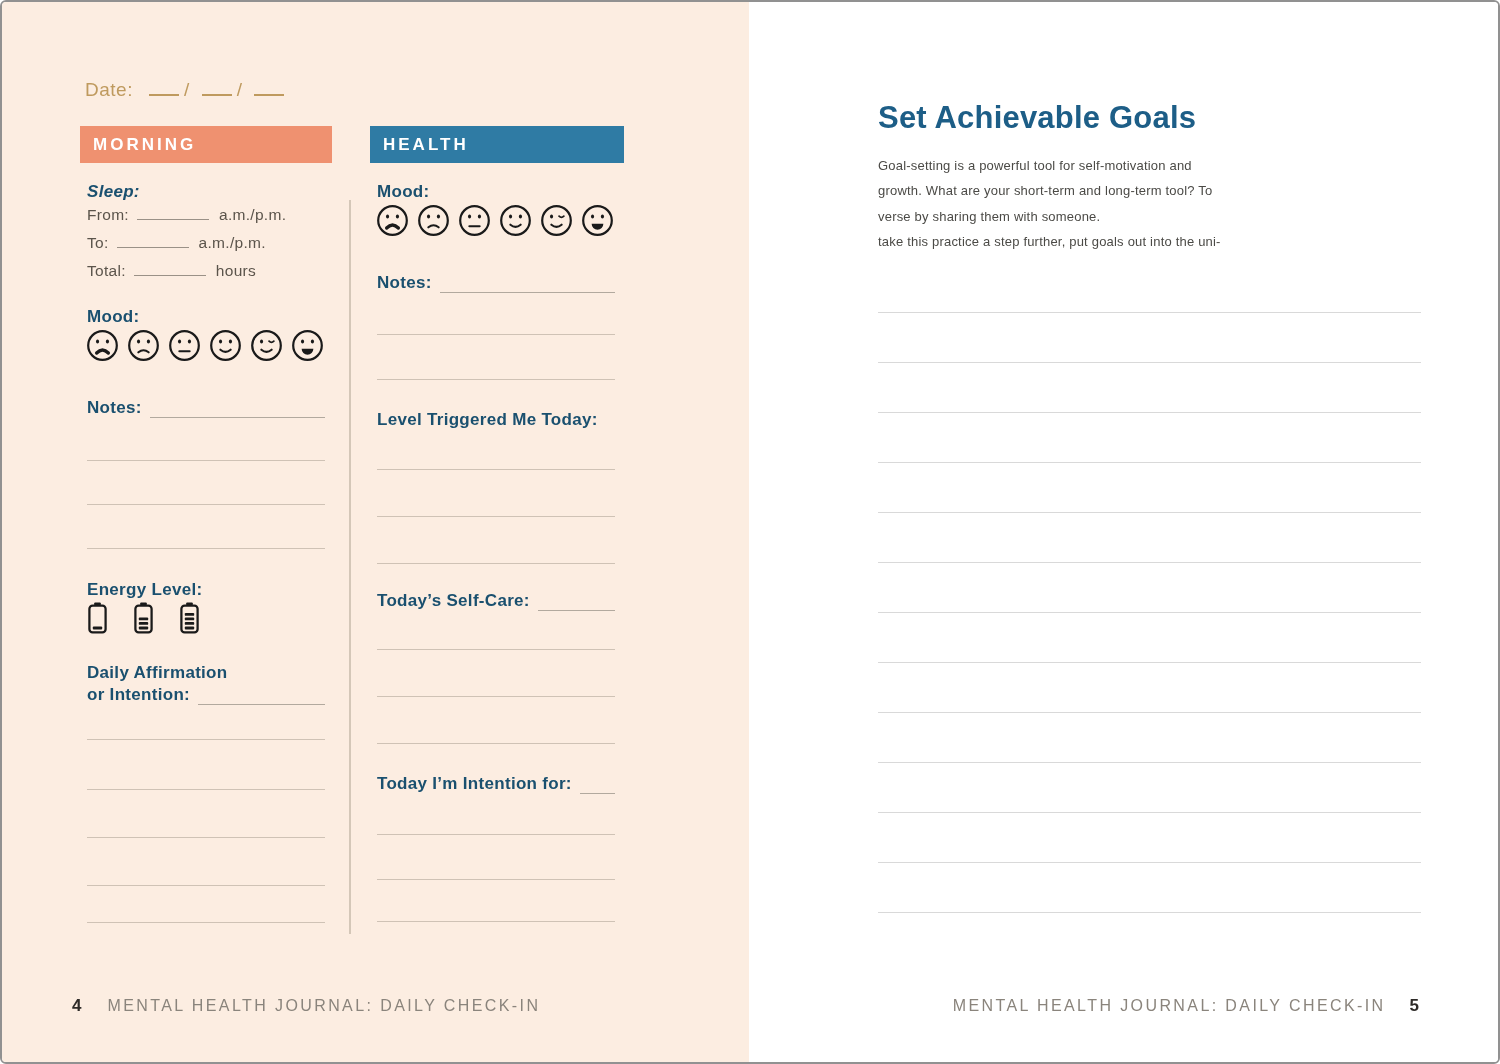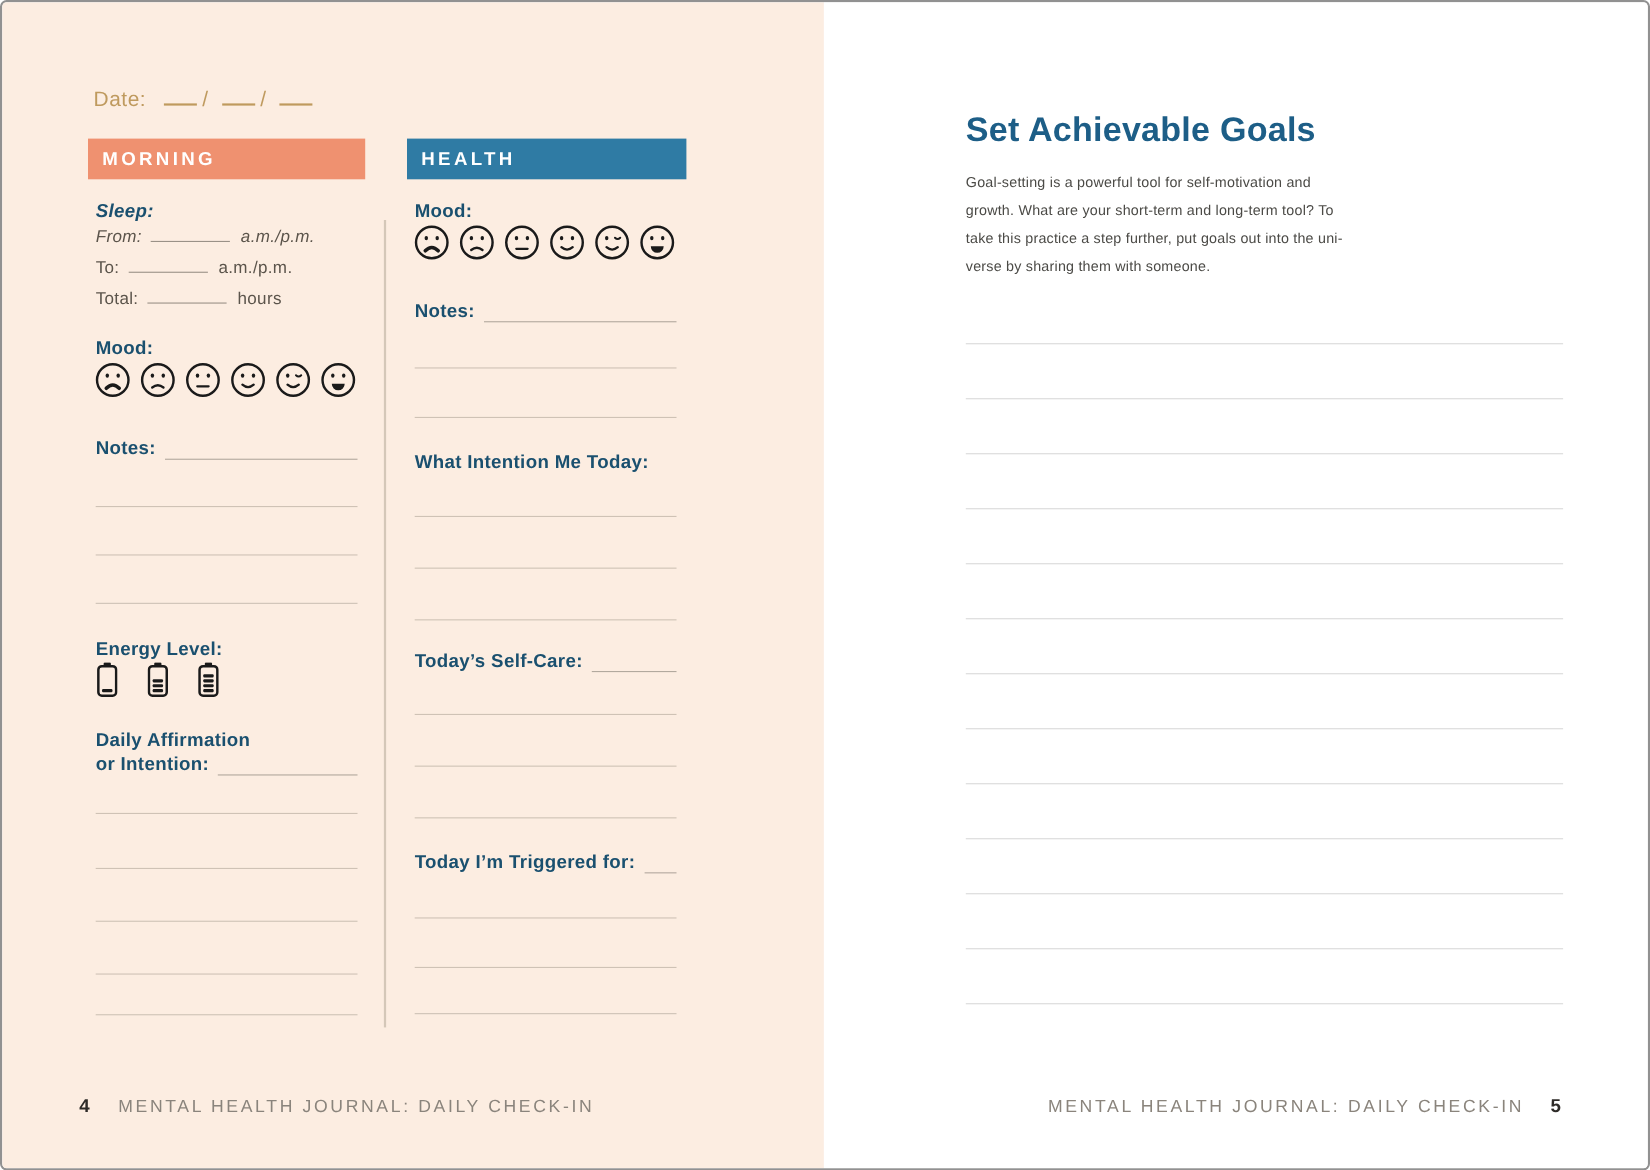--- a/index.html
+++ b/index.html
@@ -68,21 +68,21 @@
       <span class="date-blank"></span>
     </div>
 
     <div class="abs bar bar-morning">MORNING</div>
     <div class="abs bar bar-evening">HEALTH</div>
 
     <div class="abs divider"></div>
 
     <div class="abs lbl" style="left:85px;top:180px;font-style:italic;">Sleep:</div>
 
-    <div class="abs small-row" style="left:85px;top:203px;font-style:italic;">
+    <div class="abs small-row" style="left:85px;top:203px;">
       <span>From:</span>
       <span class="blank" style="width:72px;margin:0 10px 0 8px;"></span>
       <span>a.m./p.m.</span>
     </div>
     <div class="abs small-row" style="left:85px;top:231px;">
       <span>To:</span>
       <span class="blank" style="width:72px;margin:0 10px 0 8px;"></span>
       <span>a.m./p.m.</span>
     </div>
     <div class="abs small-row" style="left:85px;top:259px;">
@@ -216,56 +216,56 @@
         </svg>
       </div>
 
     <div class="abs flexline" style="left:375px;top:271px;width:238px;">
       <span class="lbl">Notes:</span>
       <span class="fill"></span>
     </div>
     <div class="abs wline" style="left:375px;top:332px;"></div>
     <div class="abs wline" style="left:375px;top:377px;"></div>
 
-    <div class="abs lbl" style="left:375px;top:408px;">What Intention Me Today:</div>
+    <div class="abs lbl" style="left:375px;top:408px;">Level Triggered Me Today:</div>
     <div class="abs wline" style="left:375px;top:467px;"></div>
     <div class="abs wline" style="left:375px;top:514px;"></div>
     <div class="abs wline" style="left:375px;top:561px;"></div>
 
     <div class="abs flexline" style="left:375px;top:589px;width:238px;">
       <span class="lbl">Today’s Self-Care:</span>
       <span class="fill"></span>
     </div>
     <div class="abs wline" style="left:375px;top:647px;"></div>
     <div class="abs wline" style="left:375px;top:694px;"></div>
     <div class="abs wline" style="left:375px;top:741px;"></div>
 
     <div class="abs flexline" style="left:375px;top:772px;width:238px;">
-      <span class="lbl">Today I’m Triggered for:</span>
+      <span class="lbl">Today I’m Intention for:</span>
       <span class="fill"></span>
     </div>
     <div class="abs wline" style="left:375px;top:832px;"></div>
     <div class="abs wline" style="left:375px;top:877px;"></div>
     <div class="abs wline" style="left:375px;top:919px;"></div>
 
     <div class="abs footer-left">
       <span class="pageno">4</span>
       <span class="footer-title">MENTAL HEALTH JOURNAL: DAILY CHECK-IN</span>
     </div>
   </div>
 
   <div class="page page-right">
 
     <div class="abs heading">Set Achievable Goals</div>
 
     <div class="abs paragraph">
       <div>Goal-setting is a powerful tool for self-motivation and</div>
       <div>growth. What are your short-term and long-term tool? To</div>
+      <div>verse by sharing them with someone.</div>
       <div>take this practice a step further, put goals out into the uni-</div>
-      <div>verse by sharing them with someone.</div>
     </div>
 
     <div>
         <div class="rline" style="top: 310px;"></div>
         <div class="rline" style="top: 360px;"></div>
         <div class="rline" style="top: 410px;"></div>
         <div class="rline" style="top: 460px;"></div>
         <div class="rline" style="top: 510px;"></div>
         <div class="rline" style="top: 560px;"></div>
         <div class="rline" style="top: 610px;"></div>

